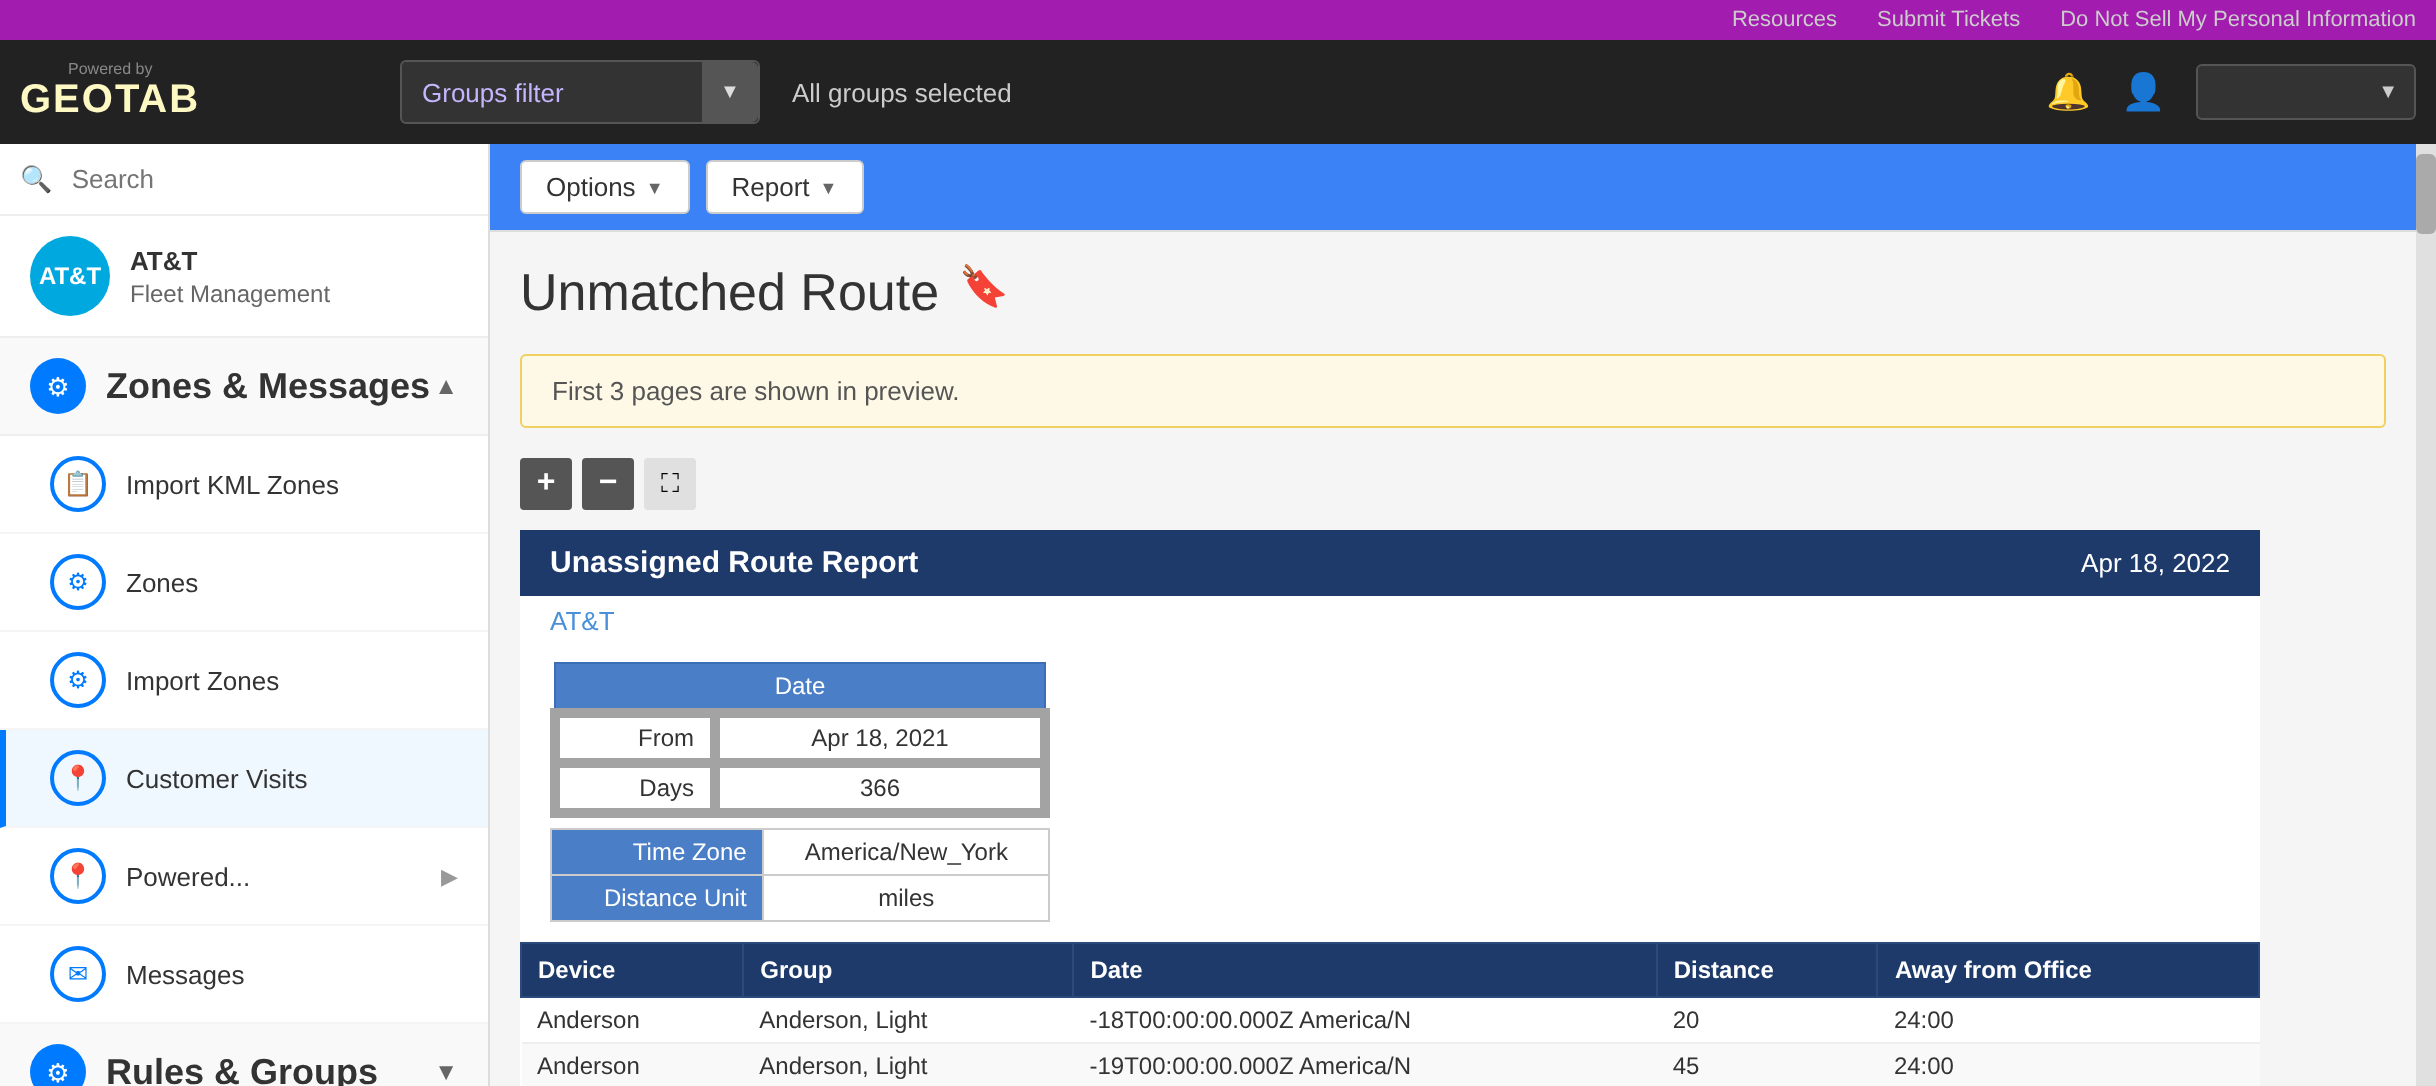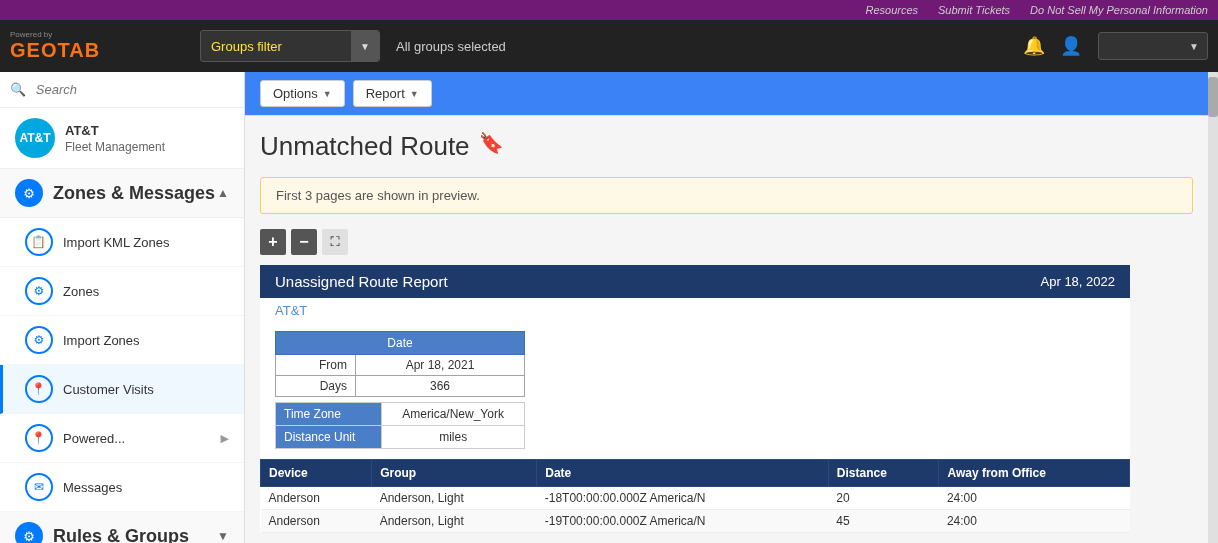--- a/index.html
+++ b/index.html
@@ -1,27 +1,26 @@
 <!DOCTYPE html>
 <html><head>
   <meta charset="utf-8">
   <style>
     * { margin: 0; padding: 0; box-sizing: border-box; }
     body { font-family: Arial, sans-serif; font-size: 13px; background: #f0f0f0; width: 1218px; height: 543px; overflow: hidden; }
 
     
     .top-nav {
-      background: #701a75;
+      background: #a21caf;
       height: 20px;
       display: flex;
       align-items: center;
       padding: 0 10px;
       justify-content: flex-end;
       gap: 20px;
-      font-style: italic;
     }
     .top-nav a {
       color: #ccc;
       font-size: 11px;
       text-decoration: none;
       cursor: pointer;
     }
 
     
     .header-bar {
@@ -44,37 +43,37 @@
       align-items: flex-start;
     }
     .logo-powered span:first-child {
       font-size: 8px;
       color: #888;
       line-height: 1;
     }
     .logo-geotab {
       font-size: 20px;
       font-weight: bold;
-      color: #f97316;
+      color: #fef9c3;
       letter-spacing: 1px;
     }
 
     .groups-filter-container {
       display: flex;
       align-items: center;
       background: #333;
       border: 1px solid #555;
       border-radius: 3px;
       height: 32px;
       min-width: 180px;
       cursor: pointer;
       margin-left: 20px;
     }
     .groups-filter-label {
-      color: #fde047;
+      color: #c4b5fd;
       font-size: 13px;
       padding: 0 10px;
       flex: 1;
     }
     .groups-filter-arrow {
       background: #555;
       width: 28px;
       height: 100%;
       display: flex;
       align-items: center;
@@ -145,21 +144,20 @@
     .search-bar {
       padding: 10px;
       border-bottom: 1px solid #eee;
     }
     .search-bar input {
       width: 100%;
       border: none;
       outline: none;
       font-size: 13px;
       background: transparent;
-      font-style: italic;
     }
 
     .company-header {
       display: flex;
       align-items: center;
       padding: 10px 15px;
       gap: 10px;
       border-bottom: 1px solid #eee;
     }
     .att-logo {
@@ -357,21 +355,21 @@
     .report-header-row {
       background: #1e3a6b;
       color: white;
       display: flex;
       justify-content: space-between;
       align-items: center;
       padding: 8px 15px;
     }
     .report-header-title {
       font-size: 15px;
-      font-weight: normal;
+      font-weight: bold;
     }
     .report-header-date {
       font-size: 13px;
     }
     .report-company {
       color: #4a90d9;
       font-size: 13px;
       padding: 5px 15px 8px;
     }
 
@@ -383,21 +381,21 @@
       font-size: 12px;
     }
     .date-filter-table .header-cell {
       background: #4a7ec7;
       color: white;
       text-align: center;
       padding: 4px 8px;
       border: 1px solid #3a6eb7;
     }
     .date-filter-table td {
-      border: 1px solid #a3a3a3;
+      border: 5px solid #a3a3a3;
       padding: 3px 8px;
     }
     .date-filter-table .label-cell {
       background: white;
       color: #333;
       text-align: right;
       width: 80px;
     }
     .date-filter-table .value-cell {
       background: white;
@@ -411,21 +409,21 @@
       border-collapse: collapse;
       font-size: 12px;
     }
     .info-table td {
       border: 1px solid #ccc;
       padding: 3px 8px;
     }
     .info-table .header-cell {
       background: #4a7ec7;
       color: white;
-      text-align: left;
+      text-align: right;
       padding: 4px 8px;
     }
     .info-table .value-cell {
       background: white;
       color: #333;
       text-align: center;
     }
 
     
     .data-table {
@@ -468,21 +466,21 @@
 
 <div class="top-nav">
   <a>Resources</a>
   <a>Submit Tickets</a>
   <a>Do Not Sell My Personal Information</a>
 </div>
 
 <div class="header-bar">
   <div class="logo-area">
     <div class="logo-powered">
-      <span style="font-size:8px;color:#888;">Powered by</span>
+      <span style="font-size:8px;color:#888;margin-left:24px;">Powered by</span>
       <span class="logo-geotab">GEOTAB</span>
     </div>
   </div>
 
   <div class="groups-filter-container">
     <span class="groups-filter-label">Groups filter</span>
     <div class="groups-filter-arrow">▼</div>
   </div>
 
   <span class="all-groups-text">All groups selected</span>

